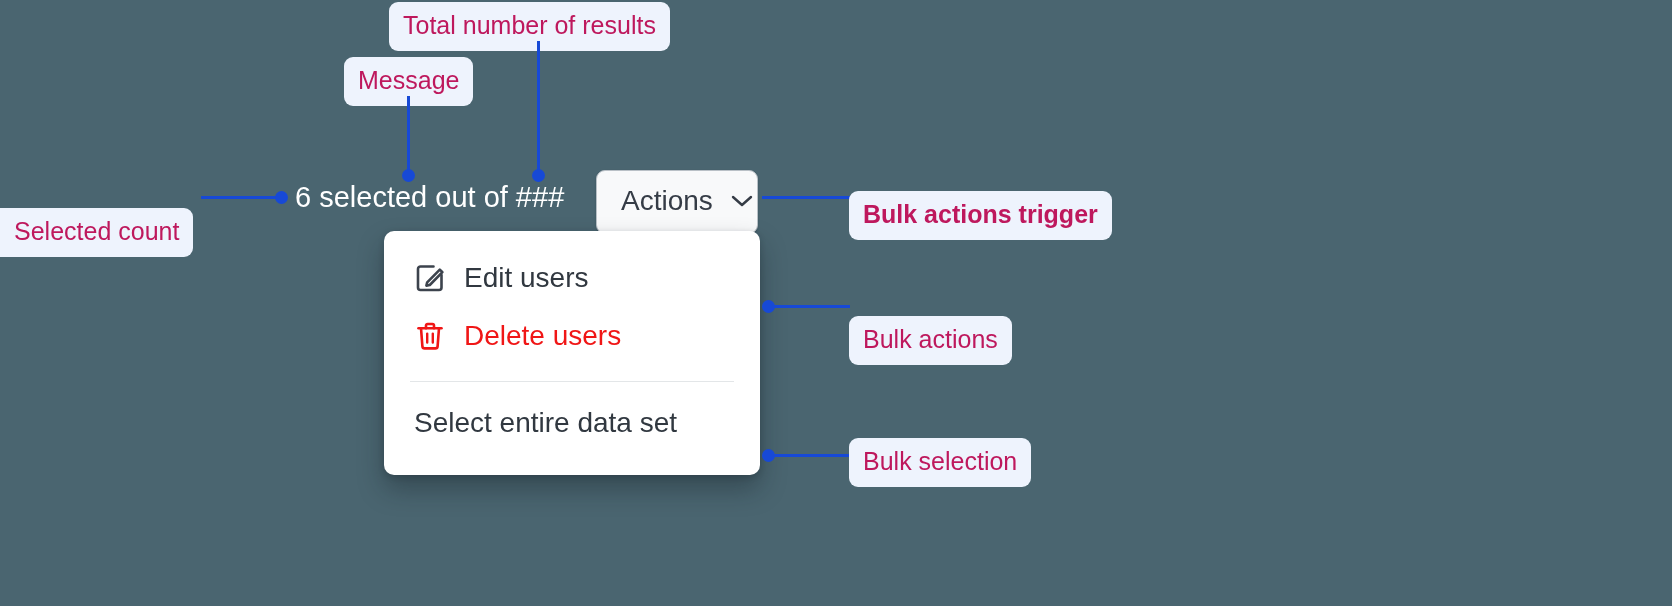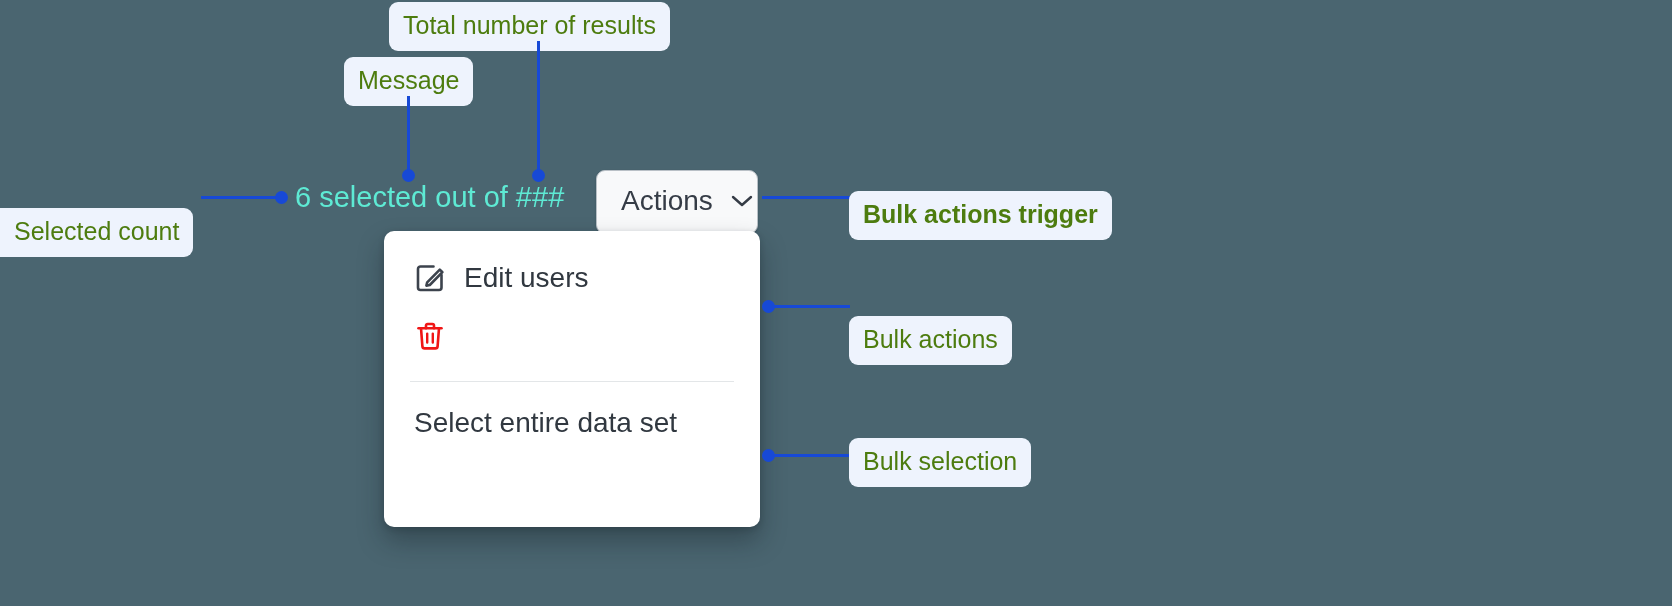--- a/index.html
+++ b/index.html
@@ -18,21 +18,21 @@
 
   .stage {
     position: absolute;
     inset: 0;
   }
 
   
   .chip {
     position: absolute;
     background: #eef3fd;
-    color: #4d7c0f;
+    color: #be185d;
     font-size: 25px;
     line-height: 1;
     font-weight: 400;
     padding: 11px 14px 13px;
     border-radius: 9px;
     white-space: nowrap;
   }
   .chip.clip-left {
     border-top-left-radius: 0;
     border-bottom-left-radius: 0;
@@ -54,21 +54,21 @@
     position: absolute;
     width: 13px;
     height: 13px;
     border-radius: 50%;
     background: #1749d6;
   }
 
   
   .count-message {
     position: absolute;
-    color: #5eead4;
+    color: #ffffff;
     font-size: 29px;
     line-height: 1;
     white-space: nowrap;
   }
 
   
   .actions-button {
     position: absolute;
     display: flex;
     align-items: center;
@@ -157,37 +157,38 @@
   <div class="actions-button" style="left:596px; top:170px; width:162px; height:64px;text-align:right;">
     <span class="label">Actions</span>
     <svg class="chev" viewBox="0 0 22 14">
       <path d="M2 3 L11 11 L20 3" fill="none" stroke="#353c46" stroke-width="2.4" stroke-linecap="round" stroke-linejoin="round"></path>
     </svg>
   </div>
 
   <div class="conn-h" style="left:762px; top:196px; width:92px;"></div>
   <div class="chip" style="left:849px; top:191px;font-weight:bold;">Bulk actions trigger</div>
 
-  <div class="menu" style="left:384px; top:231px; width:376px; height:296px;">
+  <div class="menu" style="left:384px; top:231px; width:376px; height:244px;">
 
     <div class="menu-item">
       <svg class="mi-icon" viewBox="0 0 32 32">
         <path d="M19.5 4.5 H6.5 A2.5 2.5 0 0 0 4 7 V25.5 A2.5 2.5 0 0 0 6.5 28 H25 A2.5 2.5 0 0 0 27.5 25.5 V13" fill="none" stroke="#3c434d" stroke-width="2.6" stroke-linecap="round" stroke-linejoin="round"></path>
         <path d="M13.2 20.4 L25.8 7.6 L28.4 10.2 L15.8 23 L12.4 23.6 Z" fill="none" stroke="#3c434d" stroke-width="2.6" stroke-linecap="round" stroke-linejoin="round"></path>
       </svg>
       <span class="mi-label">Edit users</span>
     </div>
 
     <div class="menu-item danger">
       <svg class="mi-icon" viewBox="0 0 32 32">
         <path d="M4.5 8.2 H27.5" fill="none" stroke="#f01616" stroke-width="2.6" stroke-linecap="round"></path>
         <path d="M12 8.2 V5.6 A1.6 1.6 0 0 1 13.6 4 H18.4 A1.6 1.6 0 0 1 20 5.6 V8.2" fill="none" stroke="#f01616" stroke-width="2.6" stroke-linecap="round" stroke-linejoin="round"></path>
         <path d="M7 8.2 L8.4 26.4 A2.2 2.2 0 0 0 10.6 28.4 H21.4 A2.2 2.2 0 0 0 23.6 26.4 L25 8.2" fill="none" stroke="#f01616" stroke-width="2.6" stroke-linecap="round" stroke-linejoin="round"></path>
         <path d="M13.2 13.6 V22.6 M18.8 13.6 V22.6" fill="none" stroke="#f01616" stroke-width="2.4" stroke-linecap="round"></path>
       </svg>
+      <span class="mi-label">Delete users</span>
     </div>
 
     <div class="menu-divider"></div>
 
     <div class="menu-item no-icon">
       <span class="mi-label">Select entire data set</span>
     </div>
 
   </div>
 

